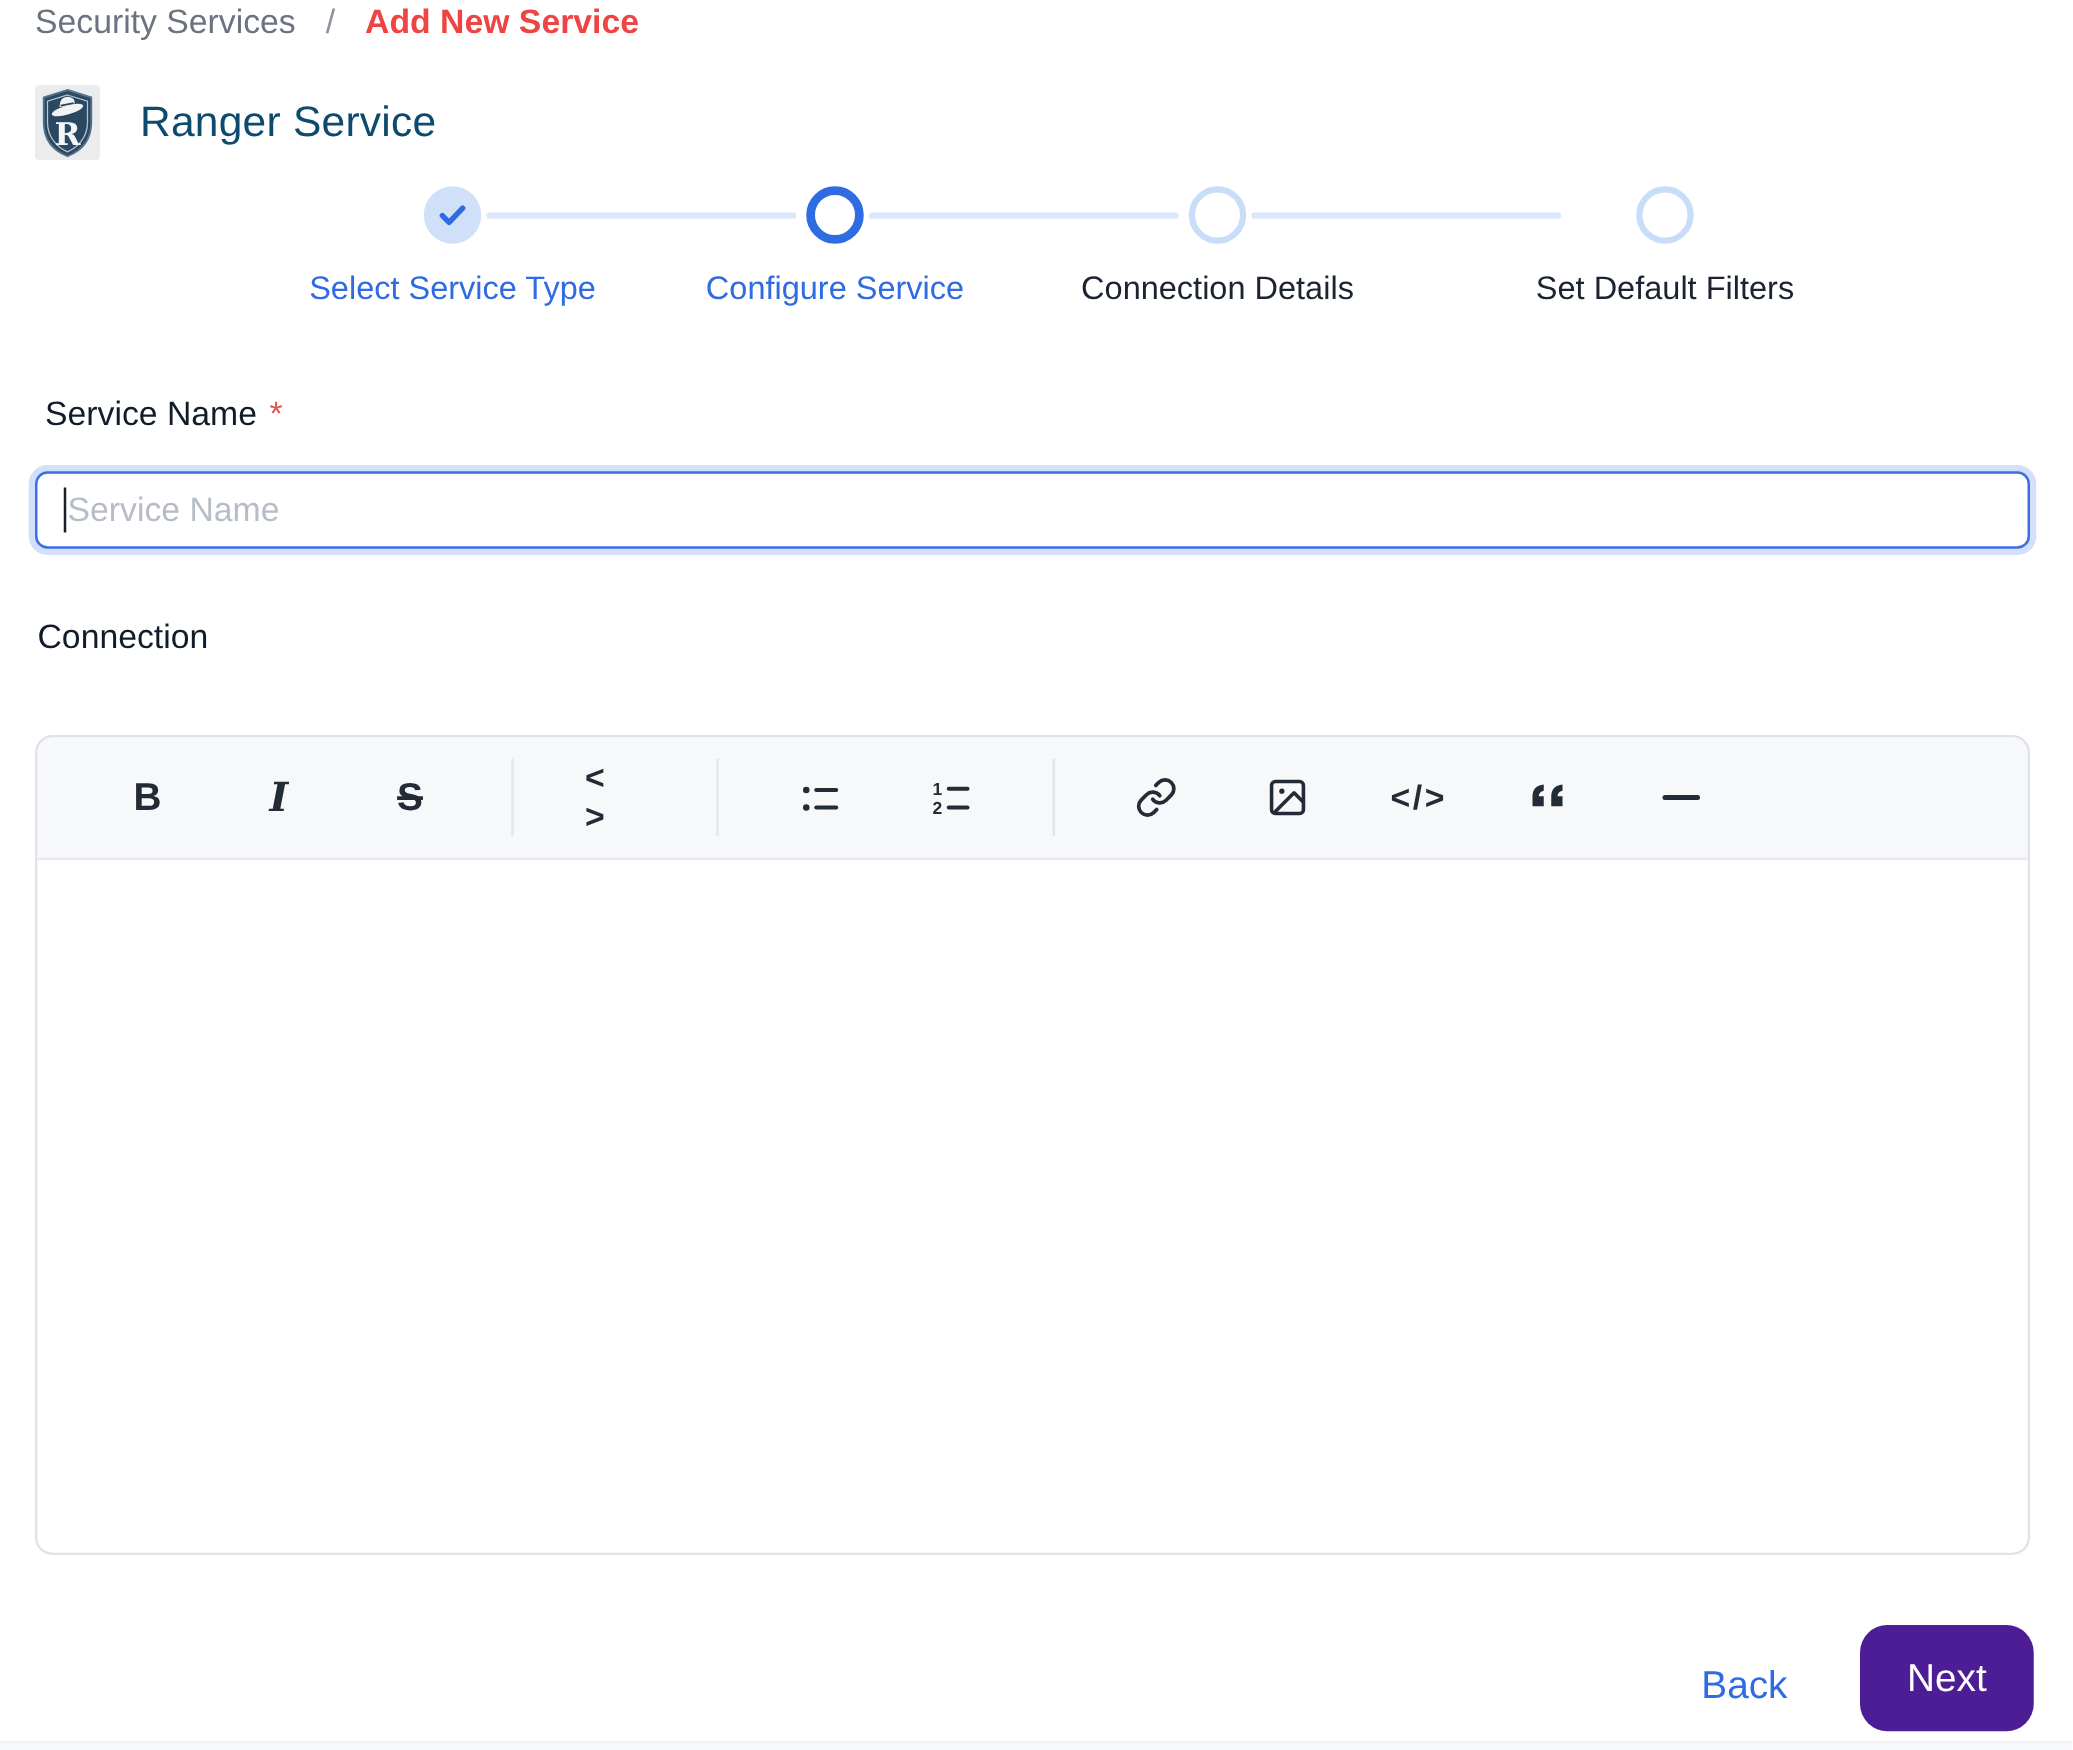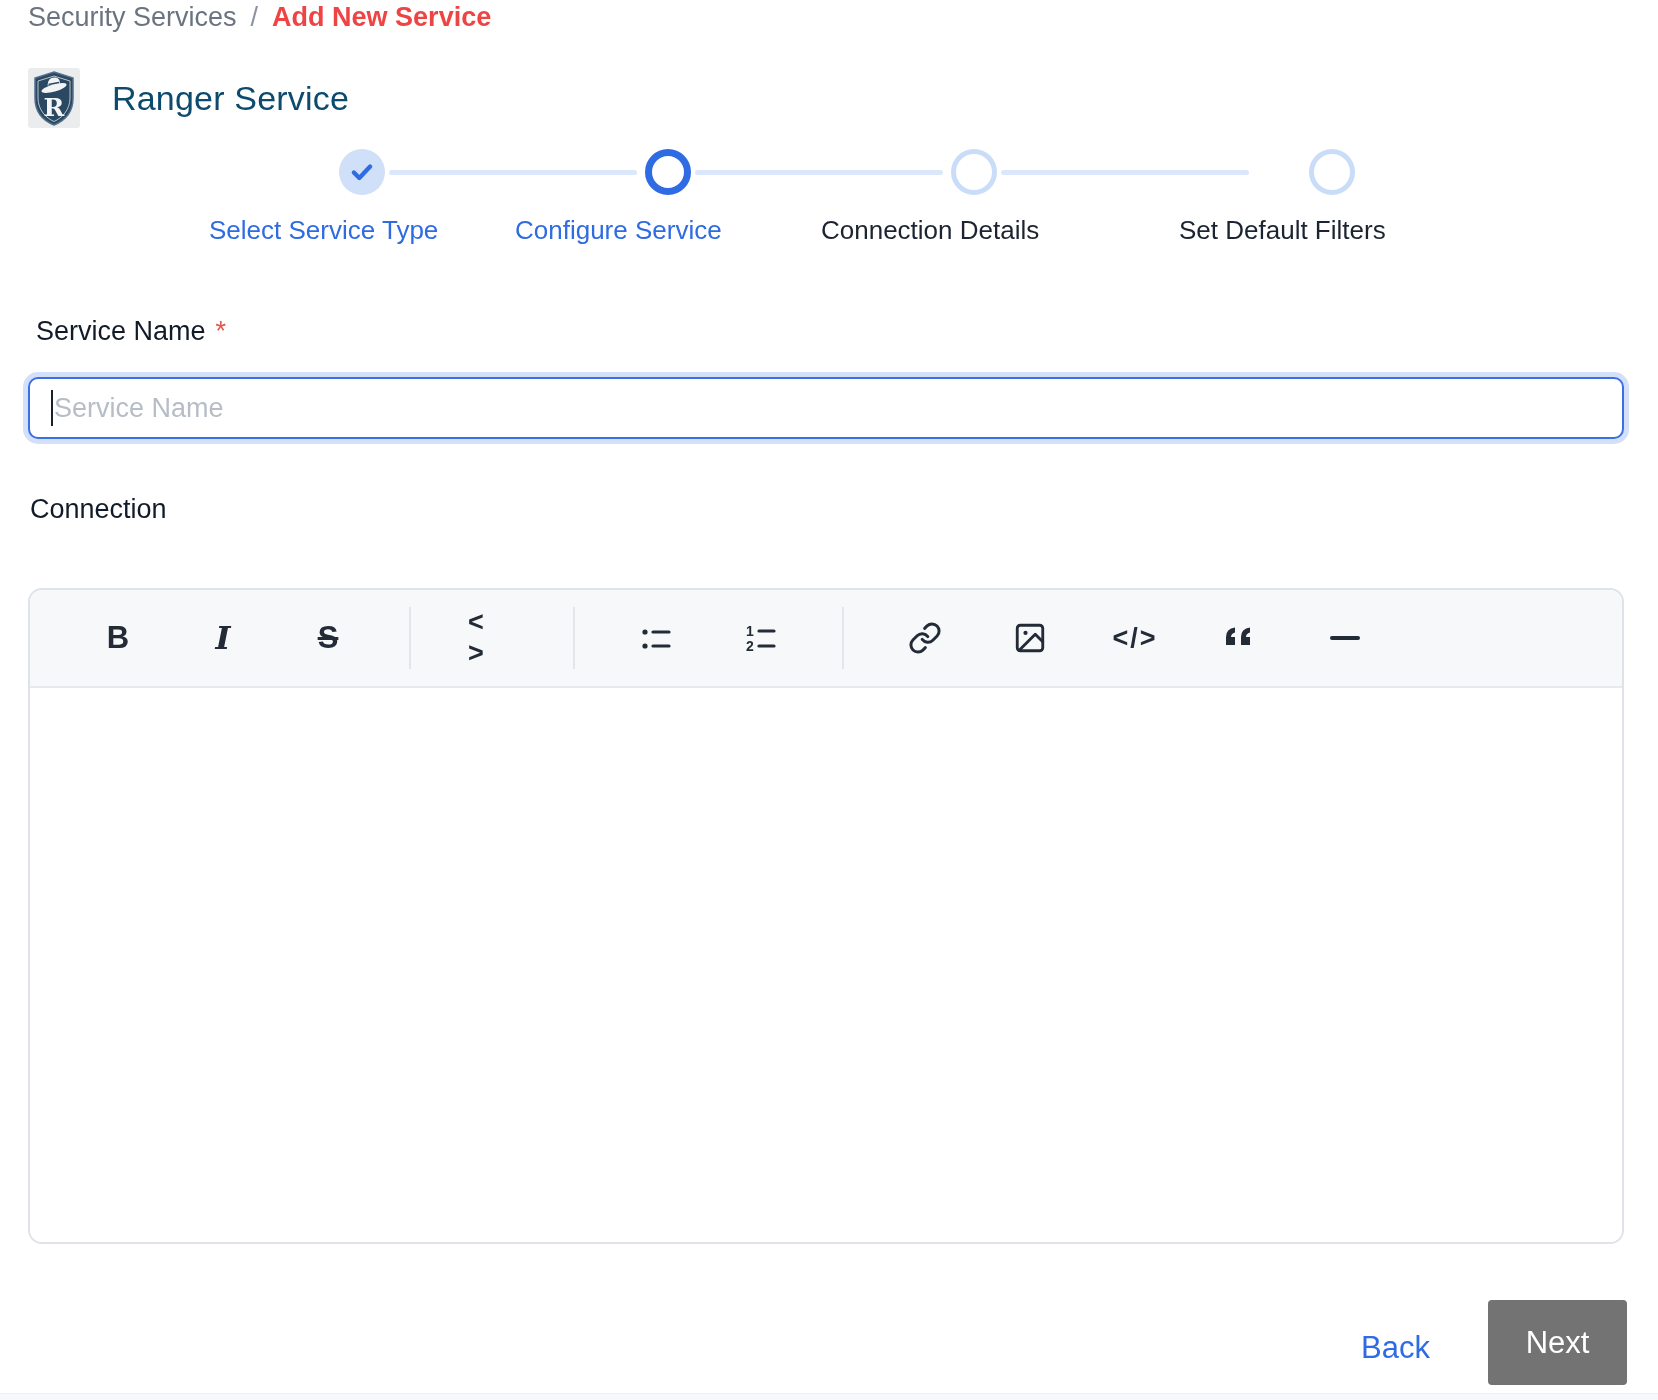--- a/index.html
+++ b/index.html
@@ -6,33 +6,33 @@
   html,body { width:1658px; height:1400px; }
   body {
     position:relative;
     background:#ffffff;
     font-family:"Liberation Sans", sans-serif;
     color:#1a222e;
     overflow:hidden;
   }
 
   
-  .breadcrumb { position:absolute; left:28px; top:2px; font-size:27px; display:flex; gap:14px; align-items:flex-end; }
+  .breadcrumb { position:absolute; left:28px; top:2px; font-size:27px; display:flex; gap:24px; align-items:flex-end; }
   .crumb-link { color:#6b7380; cursor:pointer; }
   .crumb-sep  { color:#8b93a0; }
   .crumb-current { color:#ef4444; font-weight:600; }
 
   
   .header-row { position:absolute; left:28px; top:68px; display:flex; align-items:center; gap:32px; }
   .logo-box { width:52px; height:60px; display:block; }
   .page-title { font-size:34px; font-weight:400; color:#0c4a6e; letter-spacing:.2px; }
 
   
   .stepper { position:absolute; left:209px; top:149px; width:1224px; height:110px; }
-  .step { position:absolute; width:306px; text-align:left; }
+  .step { position:absolute; width:306px; text-align:center; }
   .step .circle-wrap { height:46px; display:flex; justify-content:center; align-items:center; }
   .step-label { margin-top:20px; font-size:26px; }
   .step.completed .step-label, .step.active .step-label { color:#2f6be2; }
   .step.pending .step-label { color:#1b2430; }
   .circle { width:46px; height:46px; border-radius:50%; display:flex; align-items:center; justify-content:center; background:#fff; }
   .circle.completed { background:#cfe0f8; }
   .circle.active   { border:7px solid #2f6be2; }
   .circle.pending  { border:5px solid #c9ddf8; }
   .connector { position:absolute; top:21px; height:5px; background:#dbe7fa; border-radius:3px; }
 
@@ -63,21 +63,21 @@
   .g-italic { font-size:32px; font-weight:600; font-style:italic; font-family:"DejaVu Serif", serif; }
   .g-strike { font-size:31px; font-weight:600; text-decoration:line-through; }
   .g-code   { font-size:27px; font-weight:700; letter-spacing:7px; }
   .g-hr     { width:30px; height:4px; background:#222b36; border-radius:2px; }
   .editor-content { height:554px; border-radius:0 0 12px 12px; background:#fff; cursor:text; }
 
   
   .footer-actions { position:absolute; top:1300px; right:31px; height:85px; display:flex; align-items:center; gap:58px; }
   .back-btn { color:#2f6be2; font-size:31px; cursor:pointer; background:none; border:none; font-family:"Liberation Sans", sans-serif;margin-top:11px; }
   .next-btn {
-    width:139px; height:85px; background:#737373; color:#fff; border:none; border-radius:4px;
+    width:139px; height:85px; background:#4c1d95; color:#fff; border:none; border-radius:22px;
     font-size:31px; font-family:"Liberation Sans", sans-serif; cursor:pointer;
     display:flex; align-items:center; justify-content:center;
   }
   .bottom-strip { position:absolute; left:0; right:0; bottom:0; height:7px; background:#f7f8fb; border-top:1px solid #edeff3; }
 
   svg { display:block; }
 </style>
 </head>
 <body>
 

